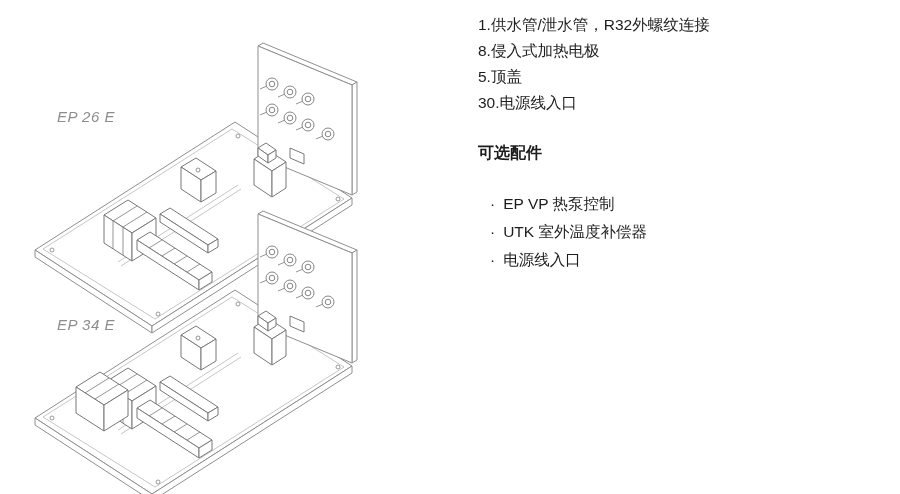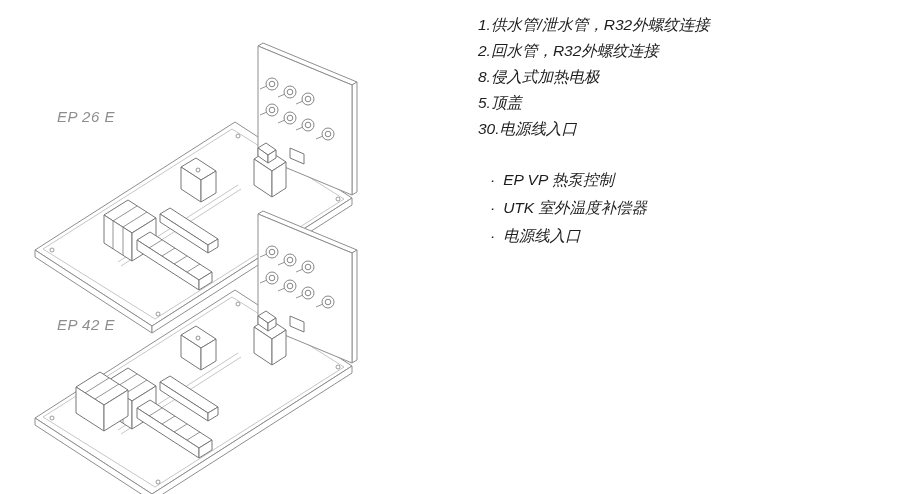--- a/index.html
+++ b/index.html
@@ -23,21 +23,21 @@
   .face { fill:#ffffff; stroke:#8f8f8f; stroke-width:1; stroke-linejoin:round; }
   .thin { fill:none; stroke:#b8b8b8; stroke-width:0.8; }
   .cmp  { fill:#ffffff; stroke:#787878; stroke-width:1; stroke-linejoin:round; }
   .cln  { fill:none; stroke:#787878; stroke-width:0.8; }
   .scr  { fill:#ffffff; stroke:#8f8f8f; stroke-width:0.9; }
   .fit  { fill:#ffffff; stroke:#787878; stroke-width:0.9; }
 
   
   .text-col {
     position:absolute; left:478px; top:12px; width:412px;
-    color:#1d1d1d; font-style:italic;
+    color:#1d1d1d; 
   }
   .part-line { font-size:15.5px; line-height:26px; white-space:nowrap; }
   .acc-title { margin-top:24px; font-size:16px; font-weight:bold; line-height:26px; }
   .acc-list  { margin-top:24px; }
   .acc-item  { font-size:15.5px; line-height:28px; white-space:nowrap; }
   .acc-bullet { display:inline-block; margin:0 8px 0 12px; }
 </style>
 </head>
 <body>
 
@@ -124,30 +124,30 @@
       <g>
         <polygon class="cmp" points="100,372 128,390 104,405 76,387"></polygon>
         <polygon class="cmp" points="76,387 104,405 104,431 76,413"></polygon>
         <polygon class="cmp" points="104,405 128,390 128,416 104,431"></polygon>
         <line class="cln" x1="109" y1="378" x2="85" y2="393"></line>
         <line class="cln" x1="119" y1="384" x2="95" y2="399"></line>
       </g>
     </svg>
 
     <div class="model-label" id="label-ep26">EP 26 E</div>
-    <div class="model-label" id="label-ep42">EP 42 E</div>
+    <div class="model-label" id="label-ep42">EP 34 E</div>
   </div>
 
   <div class="text-col">
     <div class="part-line">1.供水管/泄水管，R32外螺纹连接</div>
-    <div class="part-line">2.回水管，R32外螺纹连接</div>
     <div class="part-line">8.侵入式加热电极</div>
     <div class="part-line">5.顶盖</div>
     <div class="part-line">30.电源线入口</div>
 
+    <div class="acc-title">可选配件</div>
 
     <div class="acc-list">
       <div class="acc-item">
         <span class="acc-bullet">·</span><span>EP VP 热泵控制</span>
       </div>
       <div class="acc-item">
         <span class="acc-bullet">·</span><span>UTK 室外温度补偿器</span>
       </div>
       <div class="acc-item">
         <span class="acc-bullet">·</span><span>电源线入口</span>

